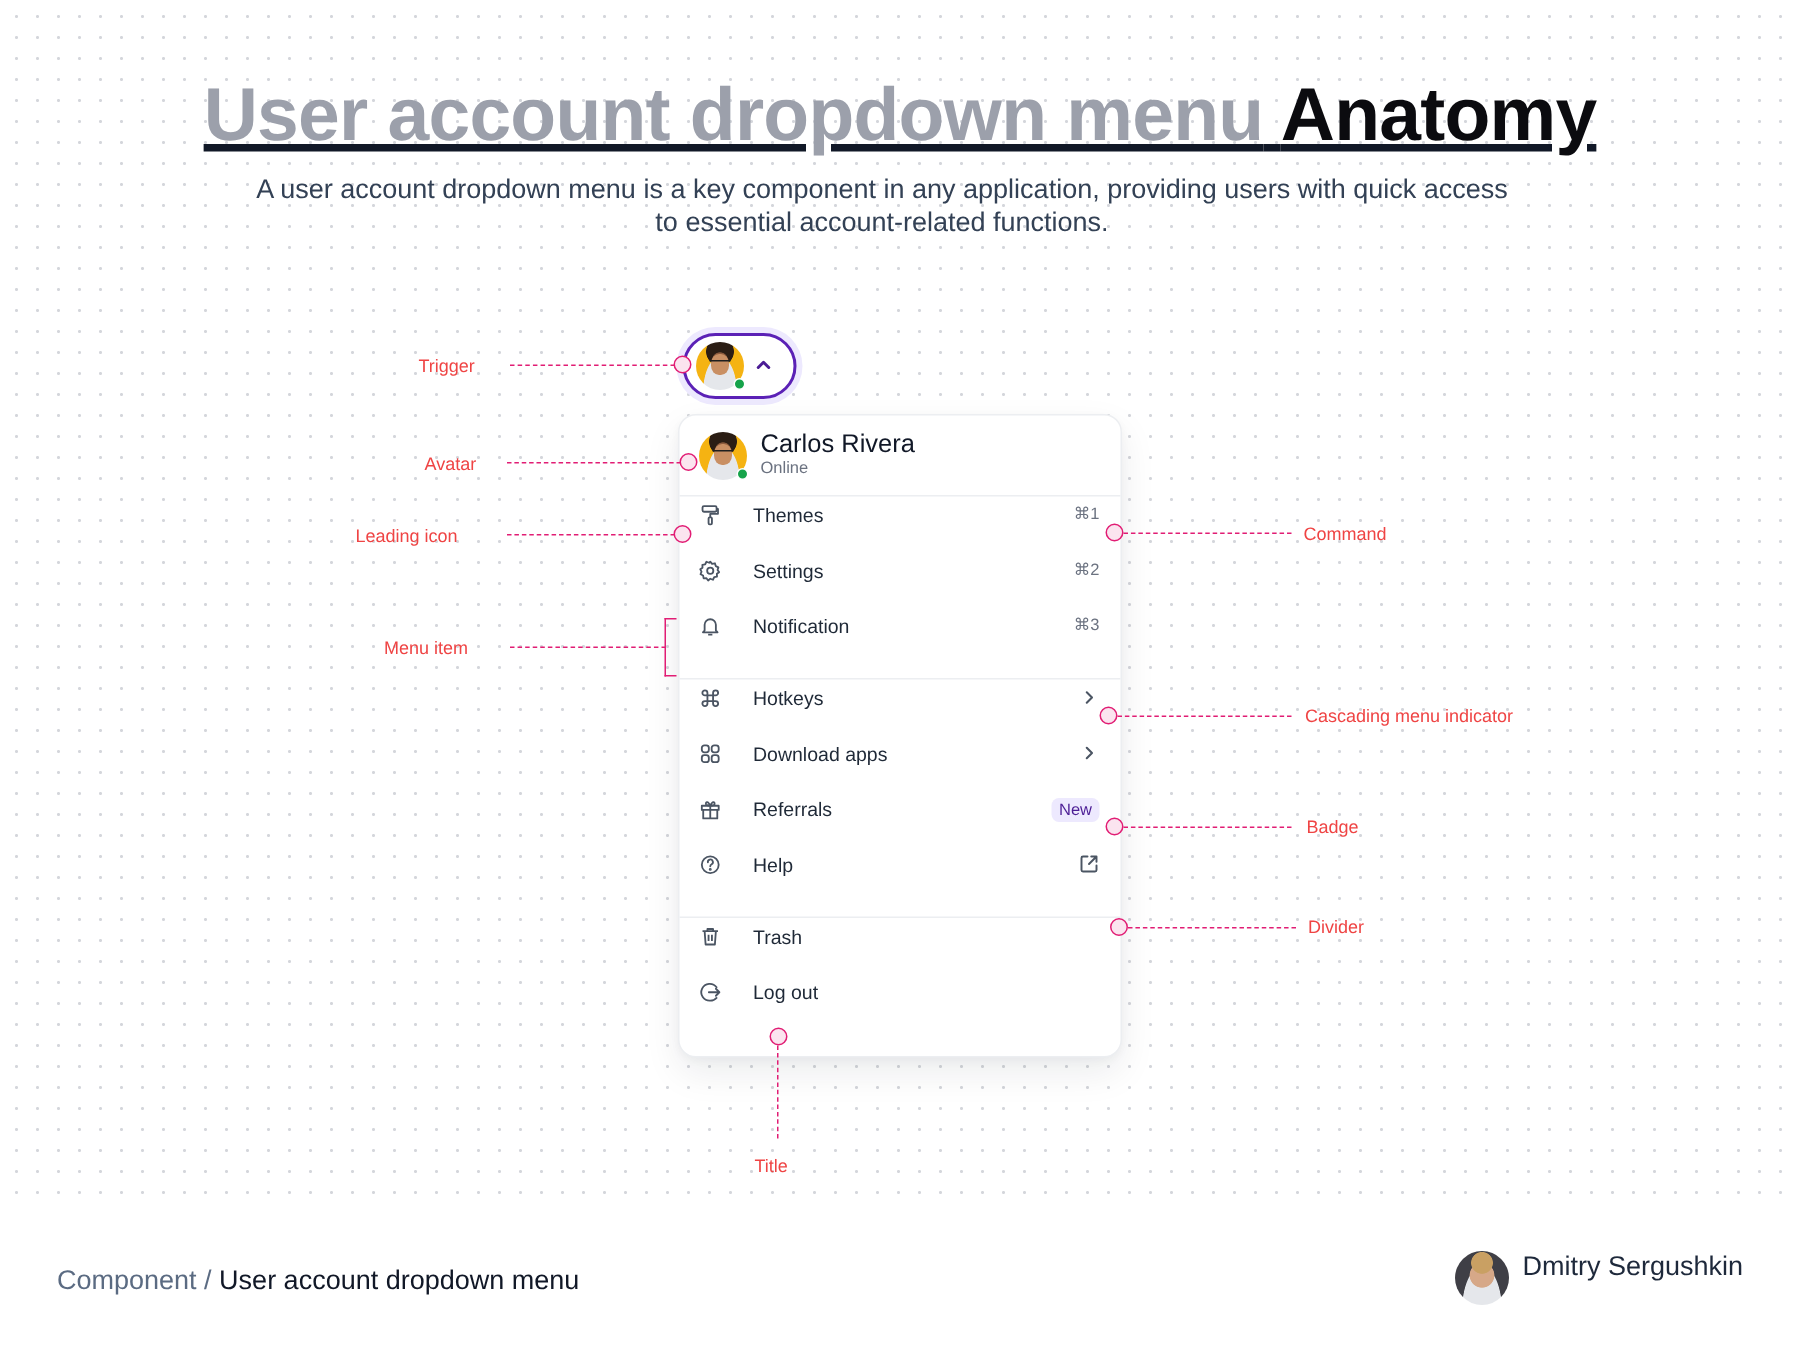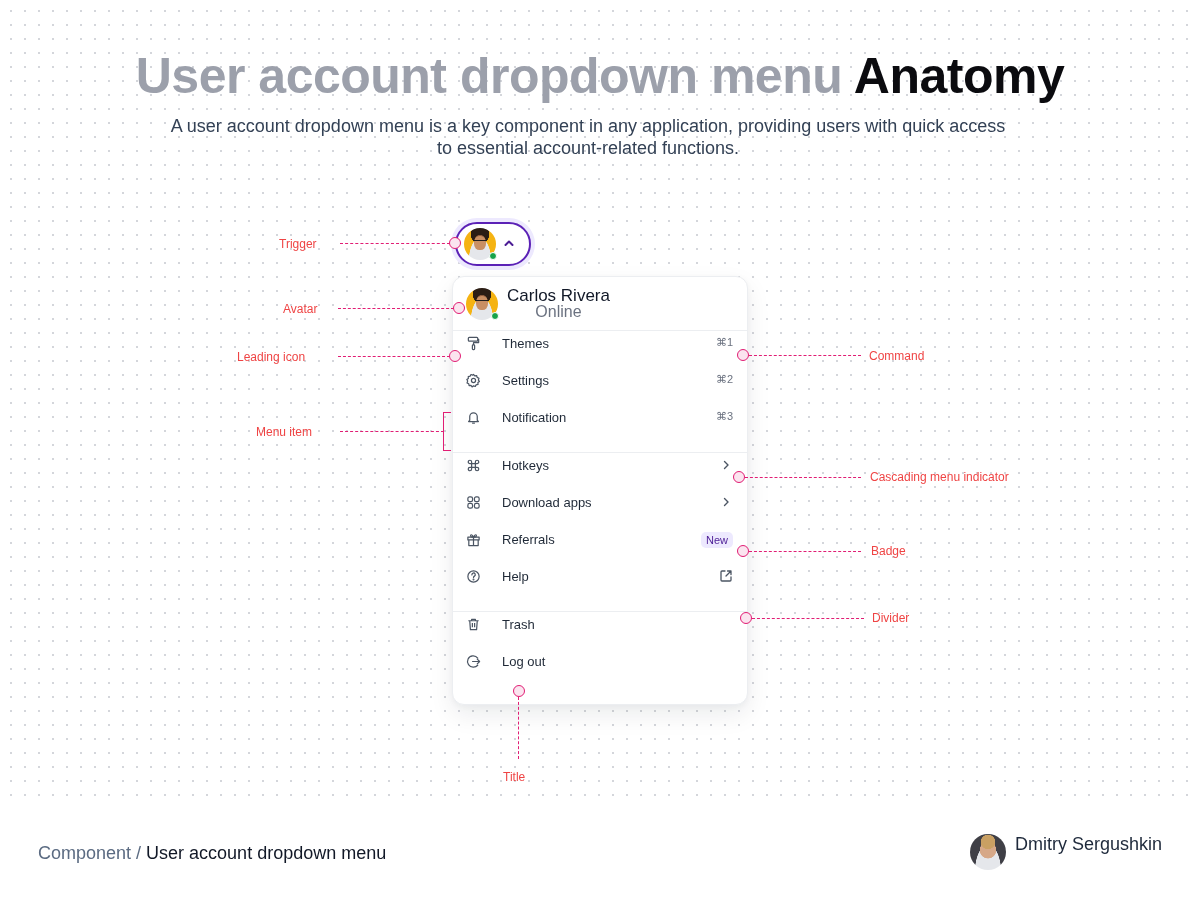--- a/index.html
+++ b/index.html
@@ -9,21 +9,21 @@
   .canvas {
     position: absolute; left: 0; top: 0; width: 1200px; height: 805px;
     background-color: #ffffff;
     background-image: radial-gradient(circle, #d4d6db 0.8px, transparent 1.2px);
     background-size: 14px 14px;
     background-position: 4px 4px;
   }
 
   .heading {
     position: absolute; top: 46px; left: 0; width: 1200px; text-align: center;
-    font-size: 50px; font-weight: 700; letter-spacing: -0.5px; line-height: 60px;
+    font-size: 50px; font-weight: 700; letter-spacing: -0.5px; line-height: 60px; text-decoration: underline;
   }
   .heading .muted { color: #9ca0ab; }
   .heading .strong { color: #0b0b0f; }
   .subtitle {
     position: absolute; top: 115px; left: 168px; width: 840px; text-align: center;
     font-size: 18px; line-height: 22px; color: #334155;
   }
 
   
   .trigger {
@@ -59,21 +59,21 @@
   .menu {
     position: absolute; left: 452px; top: 276px; width: 296px; height: 429px;
     background: #fff; border: 1px solid #eceef1; border-radius: 12px;
     box-shadow: 0 10px 24px rgba(15, 23, 42, 0.08), 0 2px 6px rgba(15, 23, 42, 0.04);
   }
   .menu-header {
     height: 54px; display: flex; align-items: center; padding-left: 13px; gap: 9px;
     border-bottom: 1px solid #eceef1;
   }
   .user-name { font-size: 17px; color: #111827; line-height: 16px; }
-  .user-status { font-size: 16px; color: #6b7280; line-height: 14px; margin-top: 1px; text-align: center; }
+  .user-status { font-size: 11px; color: #6b7280; line-height: 14px; margin-top: 1px; }
   .section { border-bottom: 1px solid #eceef1; padding: 5px 0; }
   .section:last-child { border-bottom: none; }
   .item {
     height: 37px; display: flex; align-items: flex-start; padding: 0 14px 0 13px; gap: 21px;
     font-size: 13px; color: #1f2937; cursor: pointer;
   }
   .item .icon { width: 15px; height: 15px; color: #4b5563; display: inline-flex; }
   .item .icon svg { width: 15px; height: 15px; }
   .item .label { flex: 1; }
   .item .kbd { font-size: 11px; color: #6b7280; }

